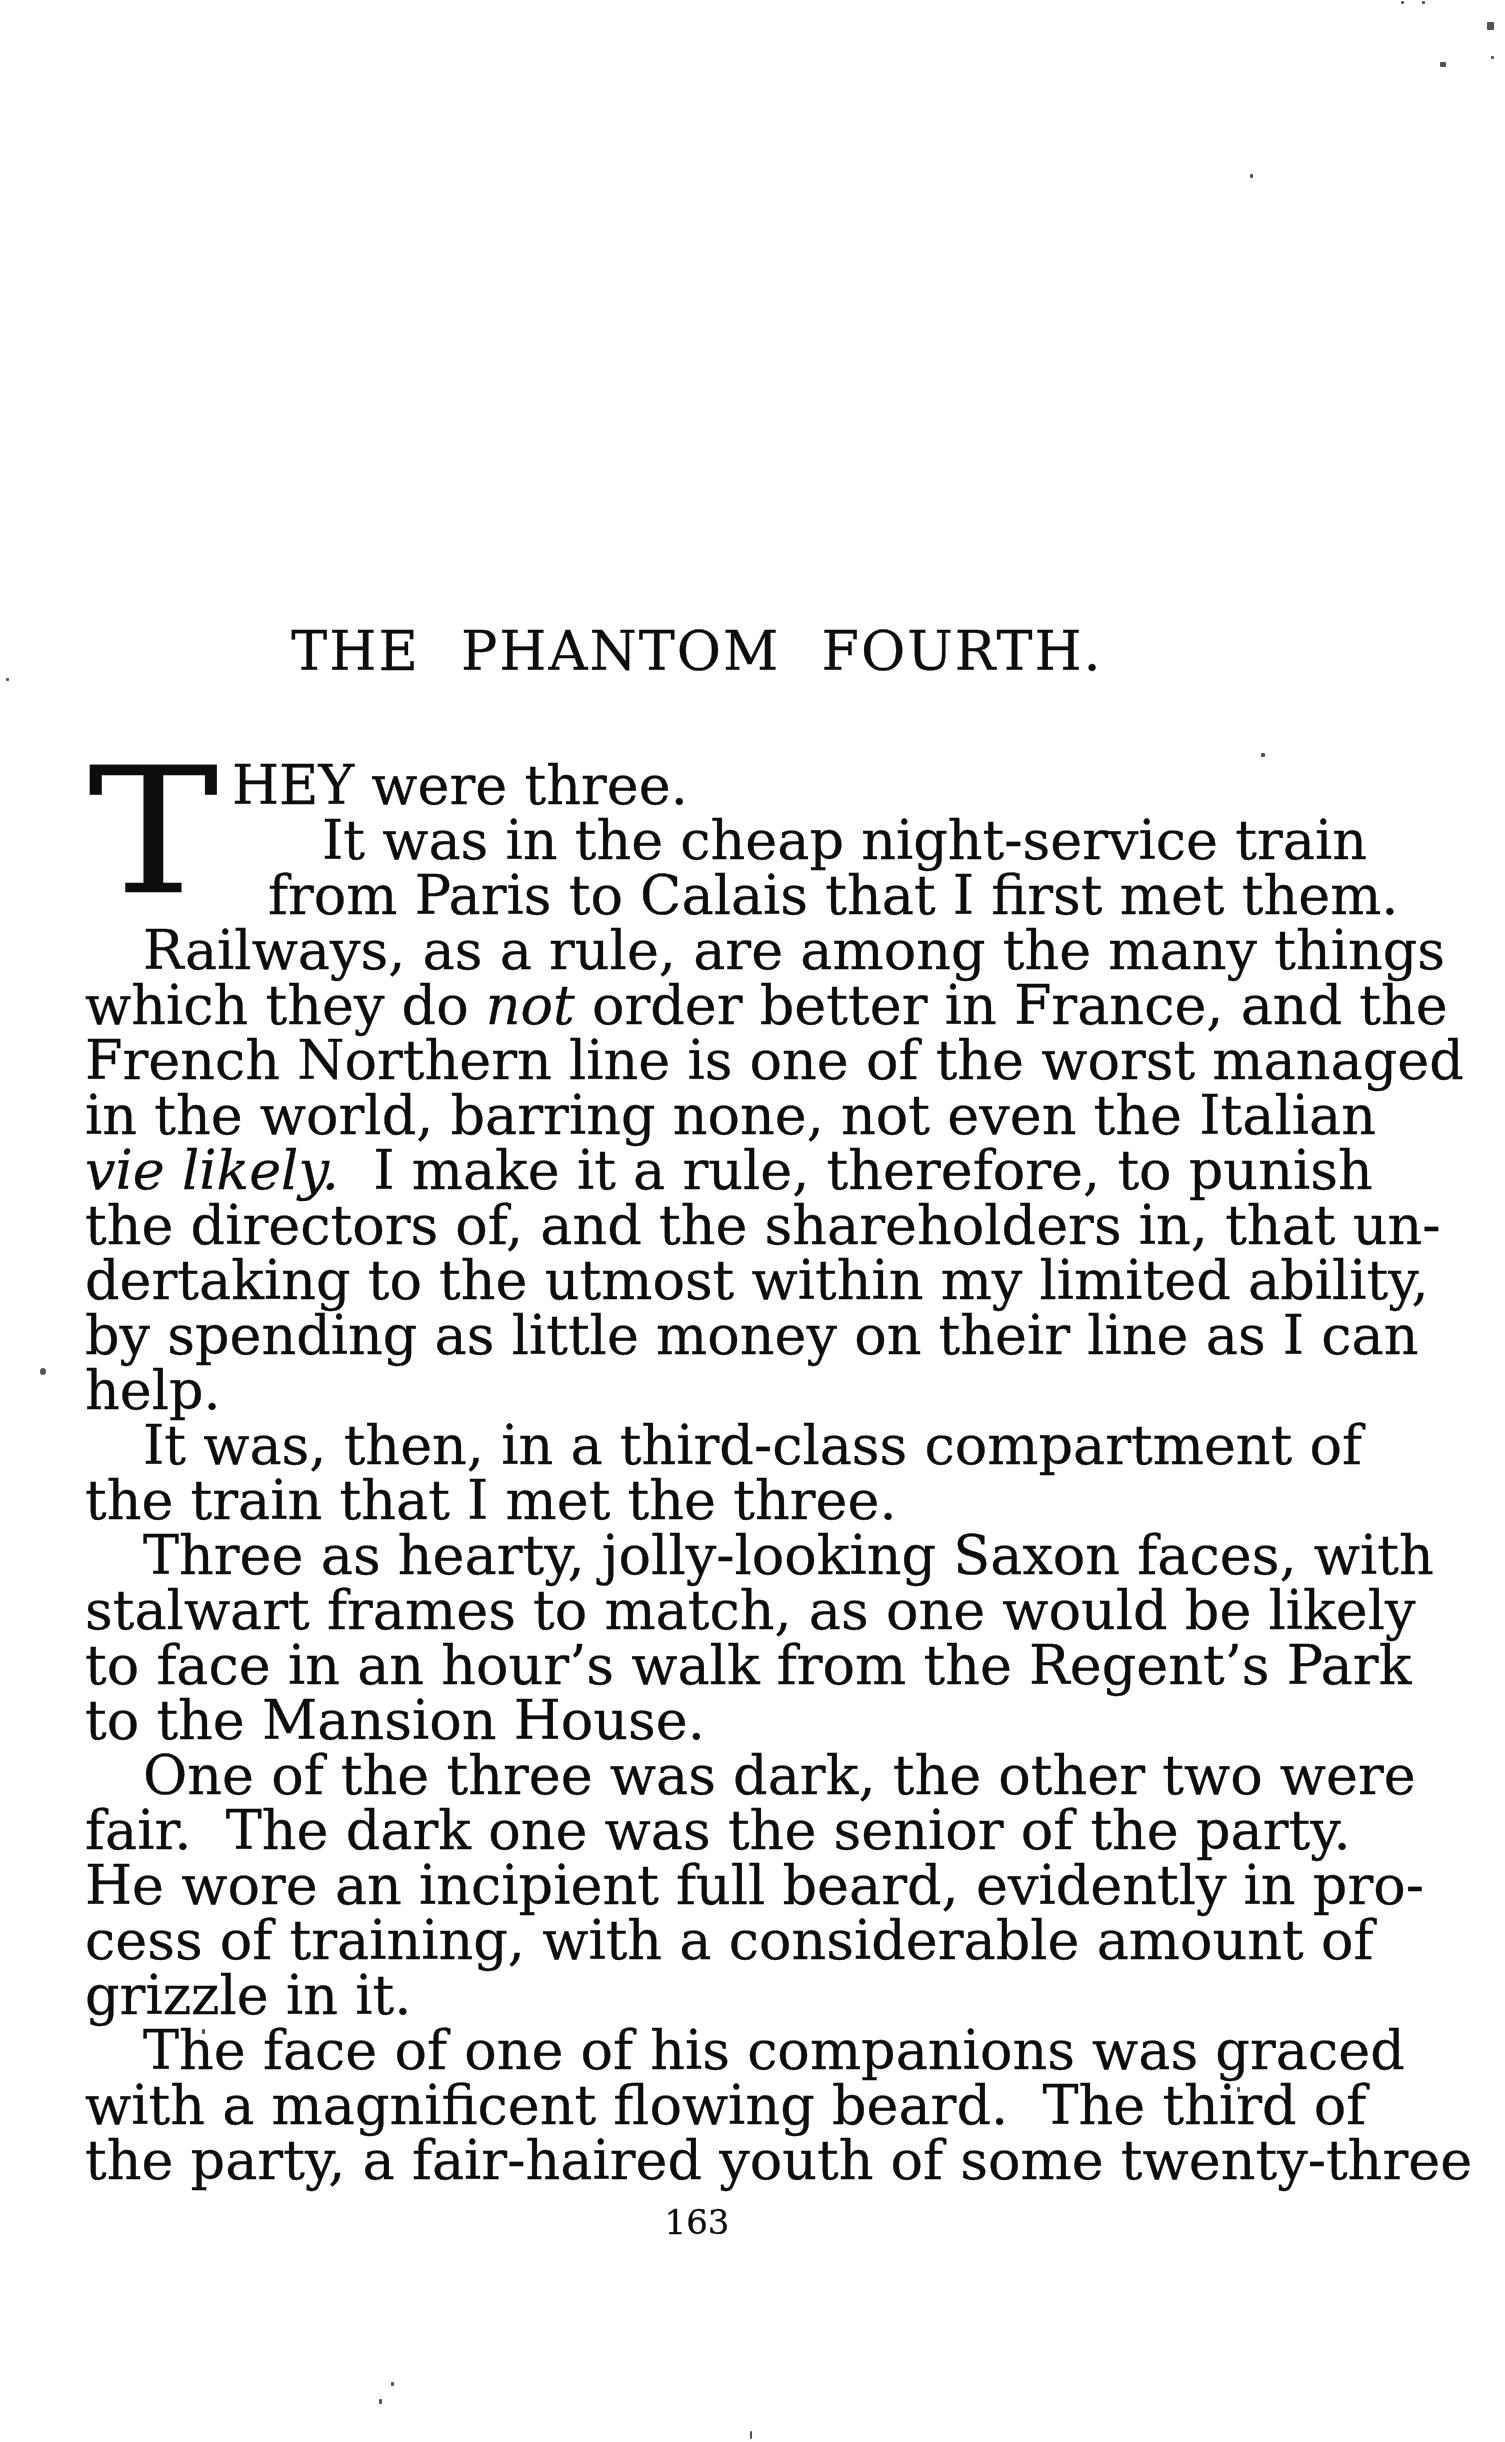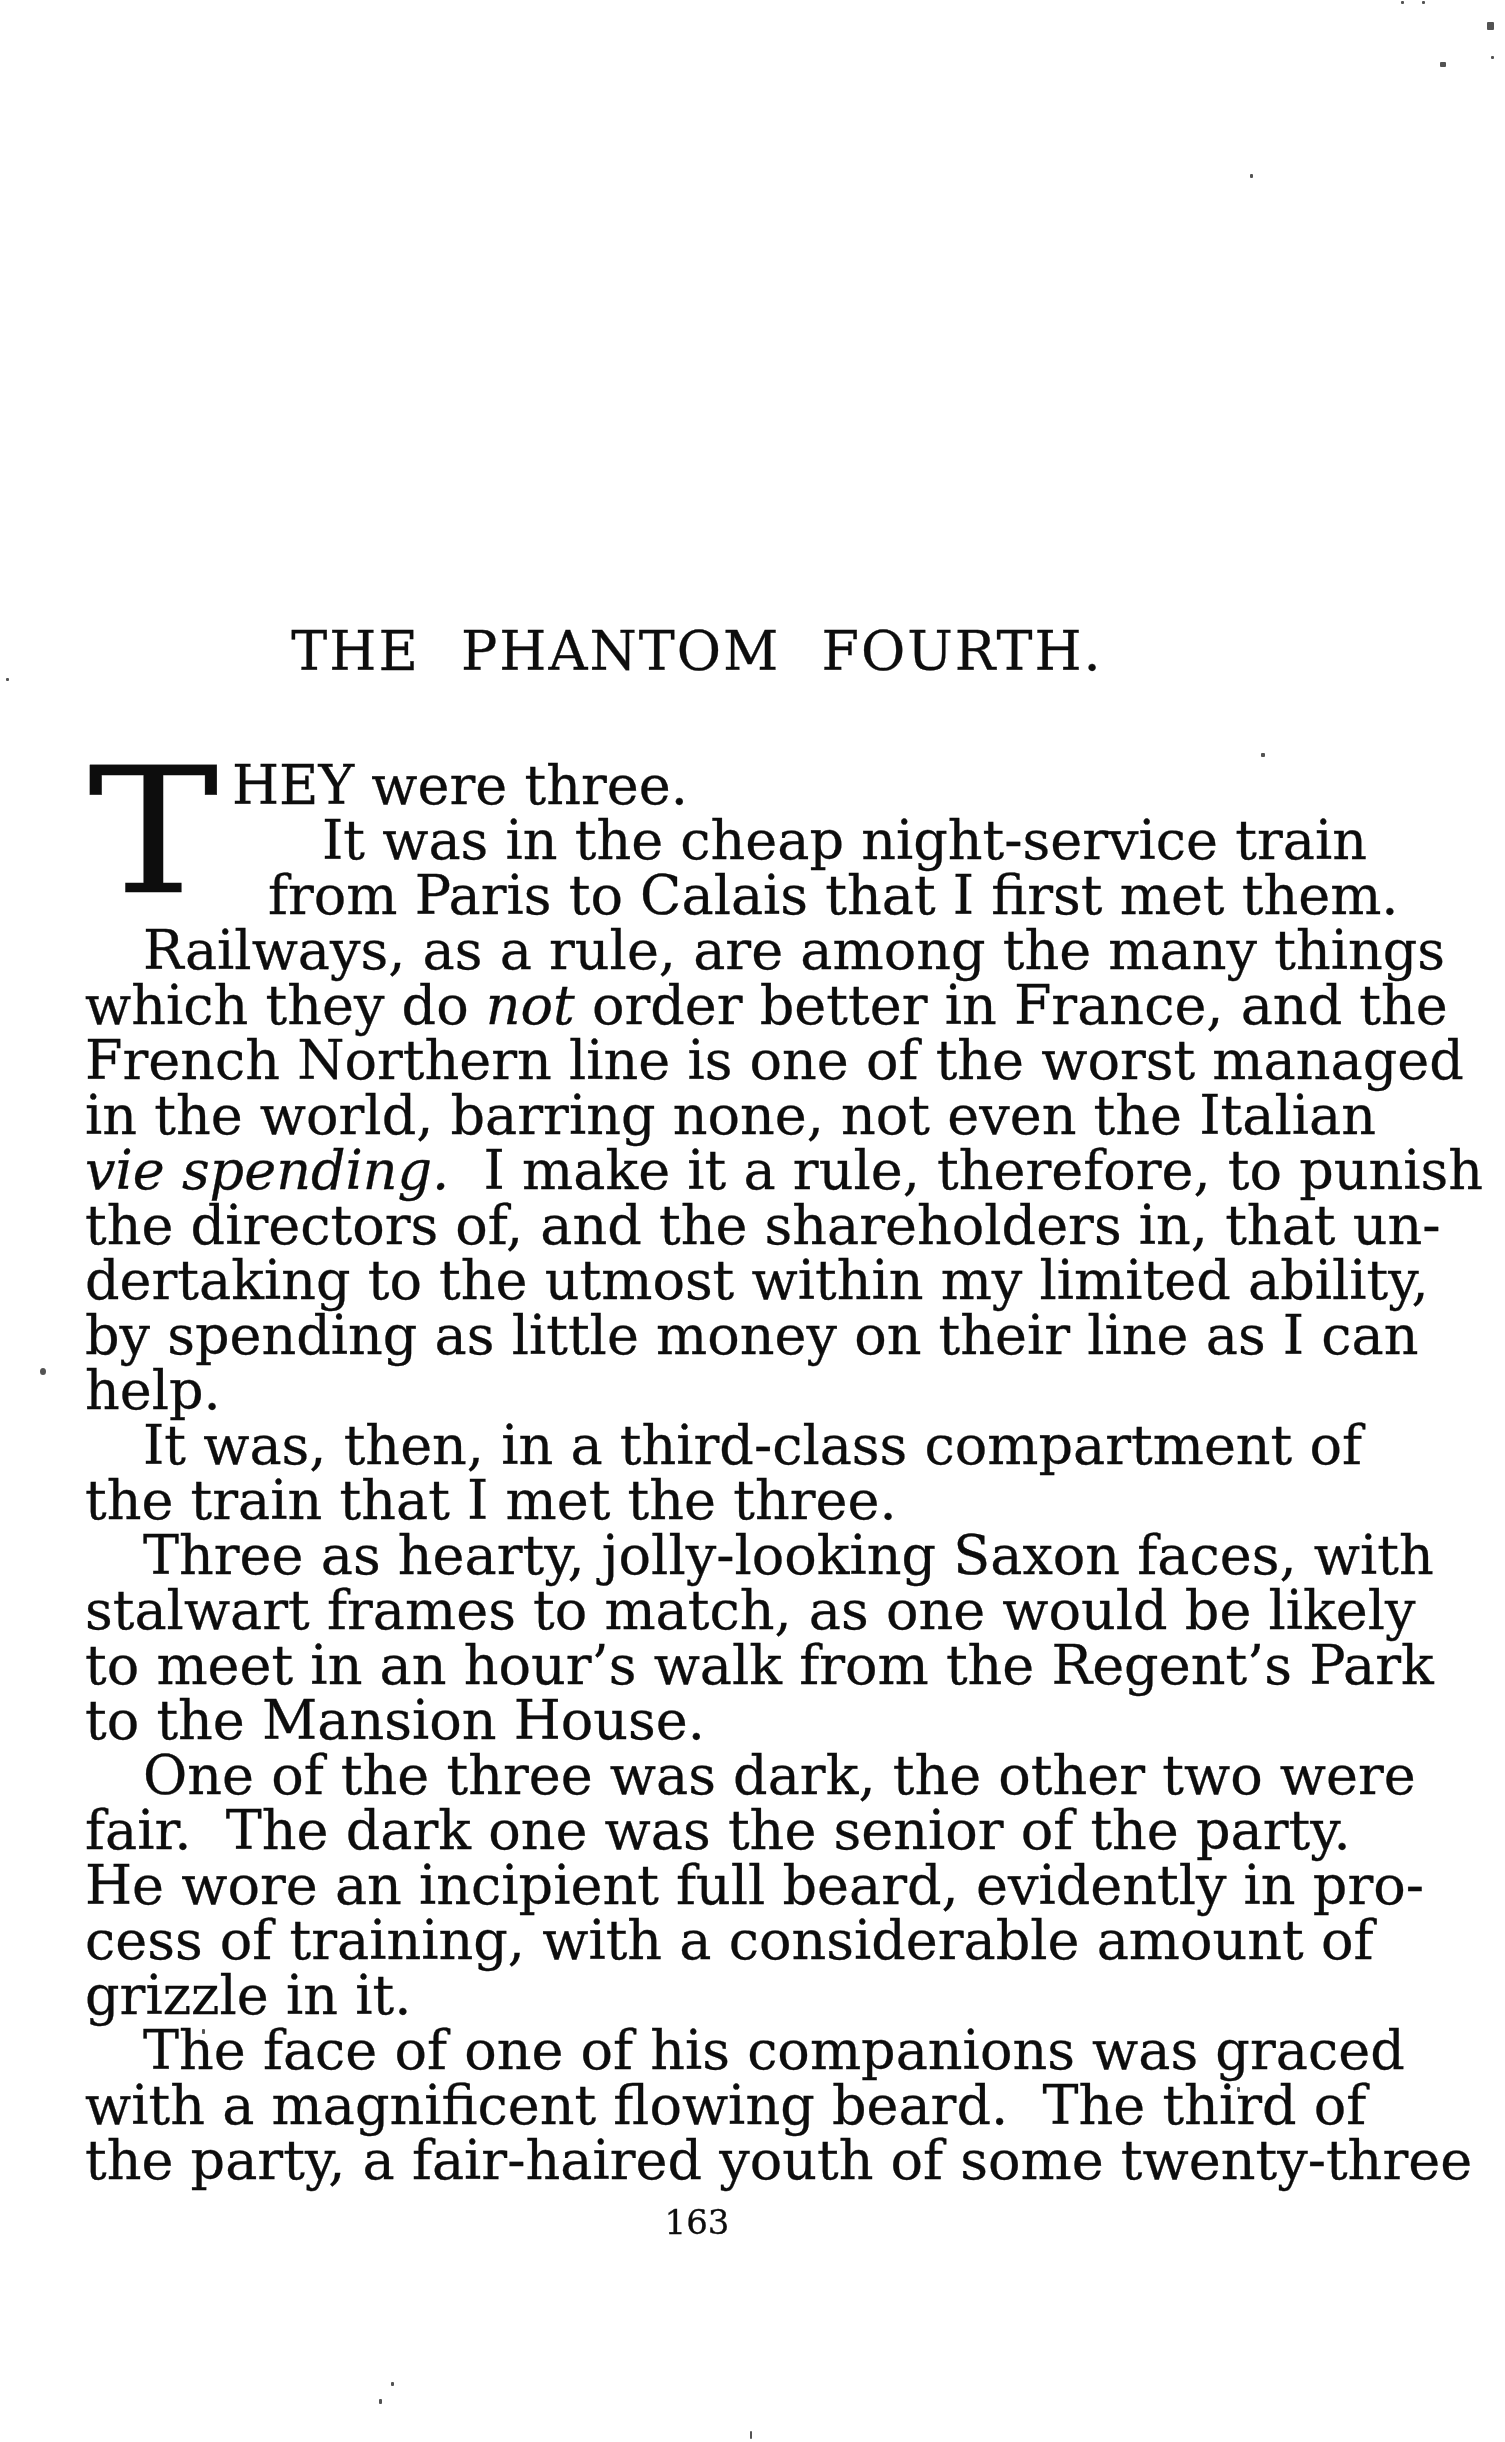--- a/index.html
+++ b/index.html
@@ -70,30 +70,30 @@
   <div class="dropcap">T</div>
 
   <div class="body-text">
     <div class="bodyline ll" style="padding-left:147px">HEY were three.</div>
     <div class="bodyline jl" style="padding-left:237px">It was in the cheap night-service train</div>
     <div class="bodyline jl" style="padding-left:183px">from Paris to Calais that I first met them.</div>
     <div class="bodyline jl" style="padding-left:58px">Railways, as a rule, are among the many things</div>
     <div class="bodyline jl"><span>which they do </span><span class="it">not</span><span> order better in France, and the</span></div>
     <div class="bodyline jl">French Northern line is one of the worst managed</div>
     <div class="bodyline jl">in the world, barring none, not even the Italian</div>
-    <div class="bodyline jl"><span class="it">vie spending.</span><span>&nbsp; I make it a rule, therefore, to punish</span></div>
+    <div class="bodyline jl"><span class="it">vie likely.</span><span>&nbsp; I make it a rule, therefore, to punish</span></div>
     <div class="bodyline jl">the directors of, and the shareholders in, that un-</div>
     <div class="bodyline jl">dertaking to the utmost within my limited ability,</div>
     <div class="bodyline jl">by spending as little money on their line as I can</div>
     <div class="bodyline ll">help.</div>
     <div class="bodyline jl" style="padding-left:58px">It was, then, in a third-class compartment of</div>
     <div class="bodyline ll">the train that I met the three.</div>
     <div class="bodyline jl" style="padding-left:58px">Three as hearty, jolly-looking Saxon faces, with</div>
     <div class="bodyline jl">stalwart frames to match, as one would be likely</div>
-    <div class="bodyline jl">to meet in an hour’s walk from the Regent’s Park</div>
+    <div class="bodyline jl">to face in an hour’s walk from the Regent’s Park</div>
     <div class="bodyline ll">to the Mansion House.</div>
     <div class="bodyline jl" style="padding-left:58px">One of the three was dark, the other two were</div>
     <div class="bodyline jl">fair.&nbsp; The dark one was the senior of the party.</div>
     <div class="bodyline jl">He wore an incipient full beard, evidently in pro-</div>
     <div class="bodyline jl">cess of training, with a considerable amount of</div>
     <div class="bodyline ll">grizzle in it.</div>
     <div class="bodyline jl" style="padding-left:58px">The face of one of his companions was graced</div>
     <div class="bodyline jl">with a magnificent flowing beard.&nbsp; The third of</div>
     <div class="bodyline jl">the party, a fair-haired youth of some twenty-three</div>
   </div>

